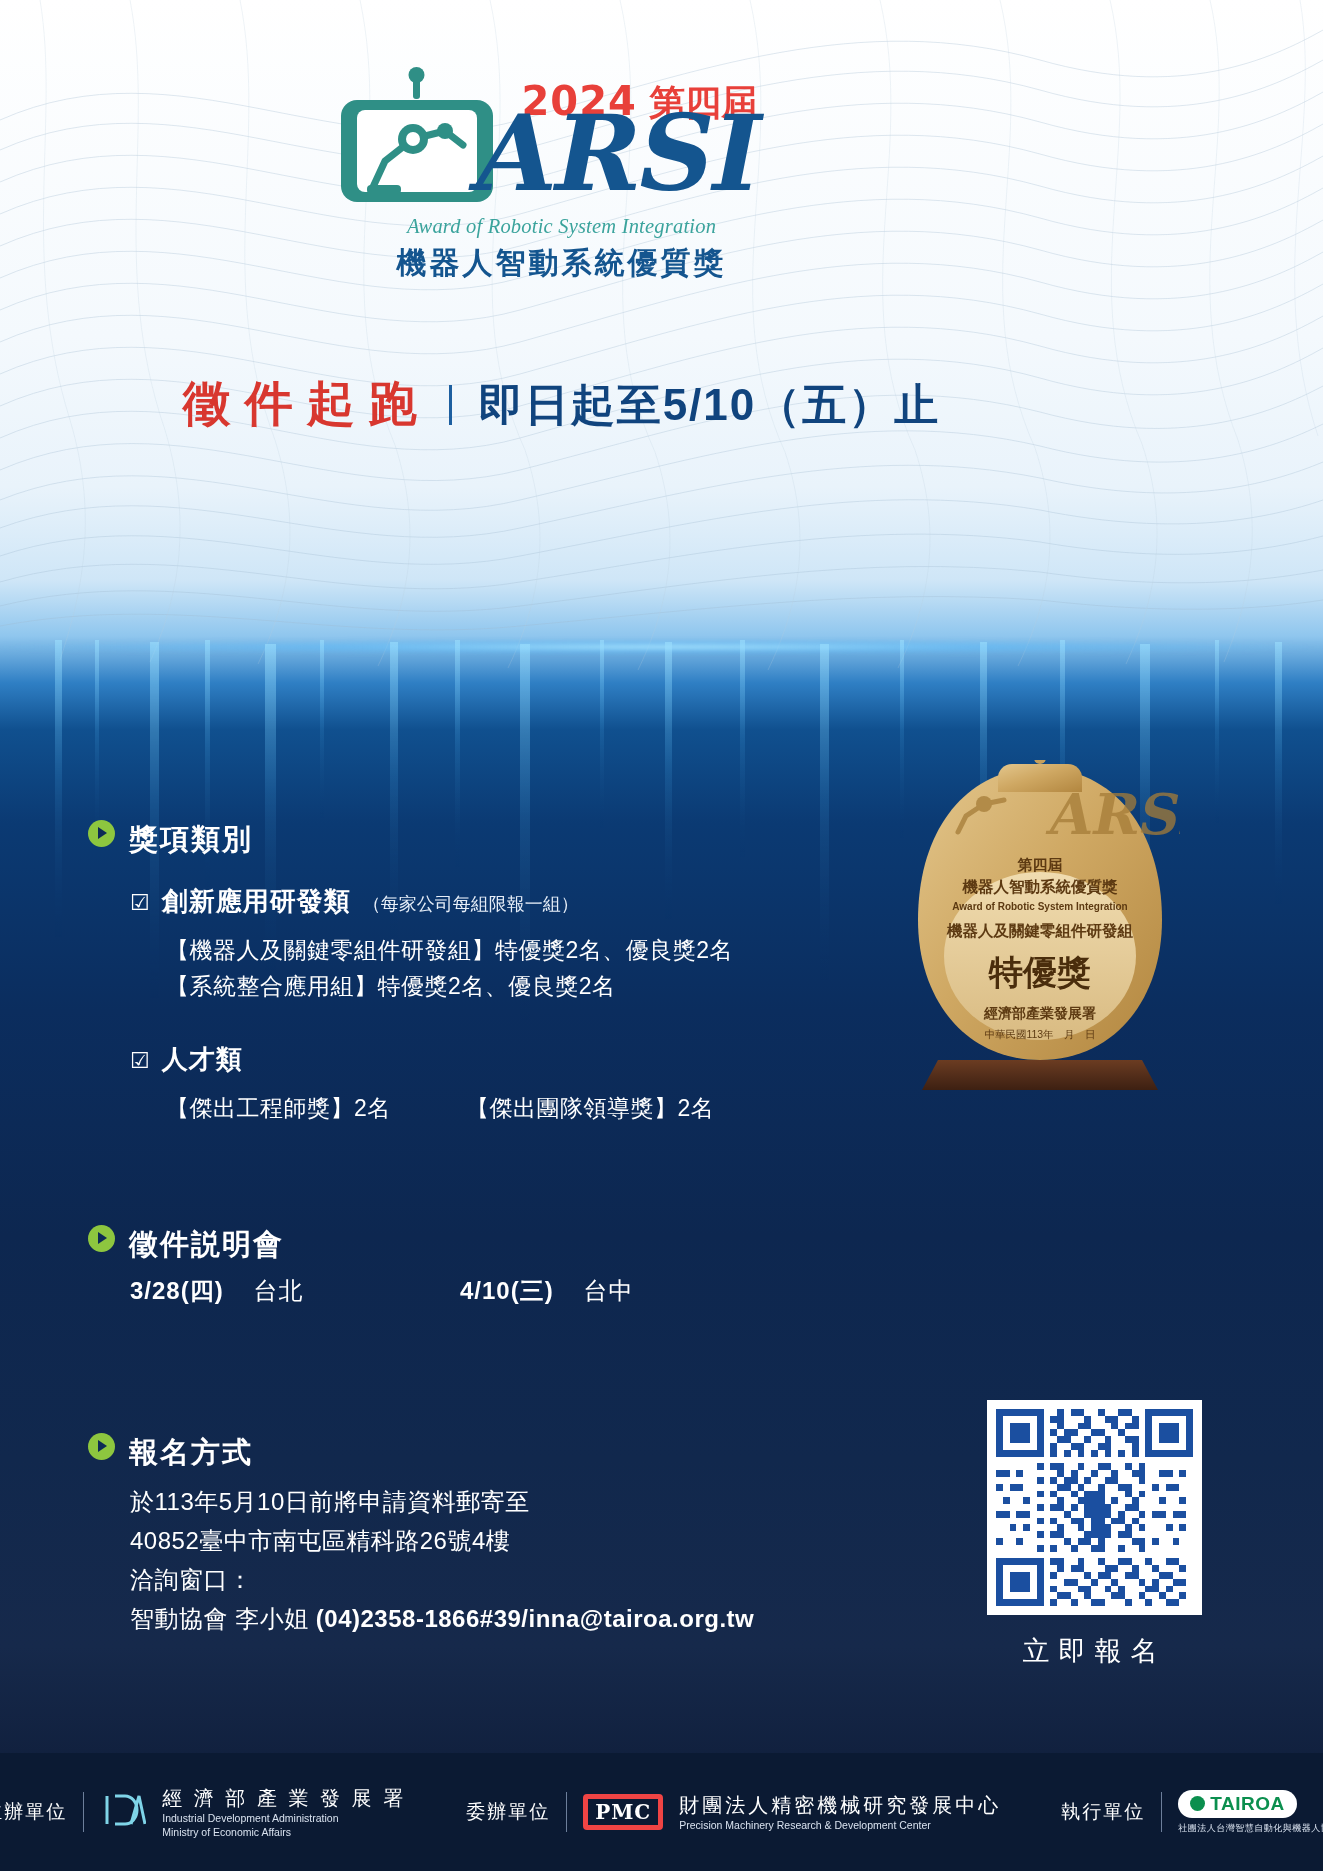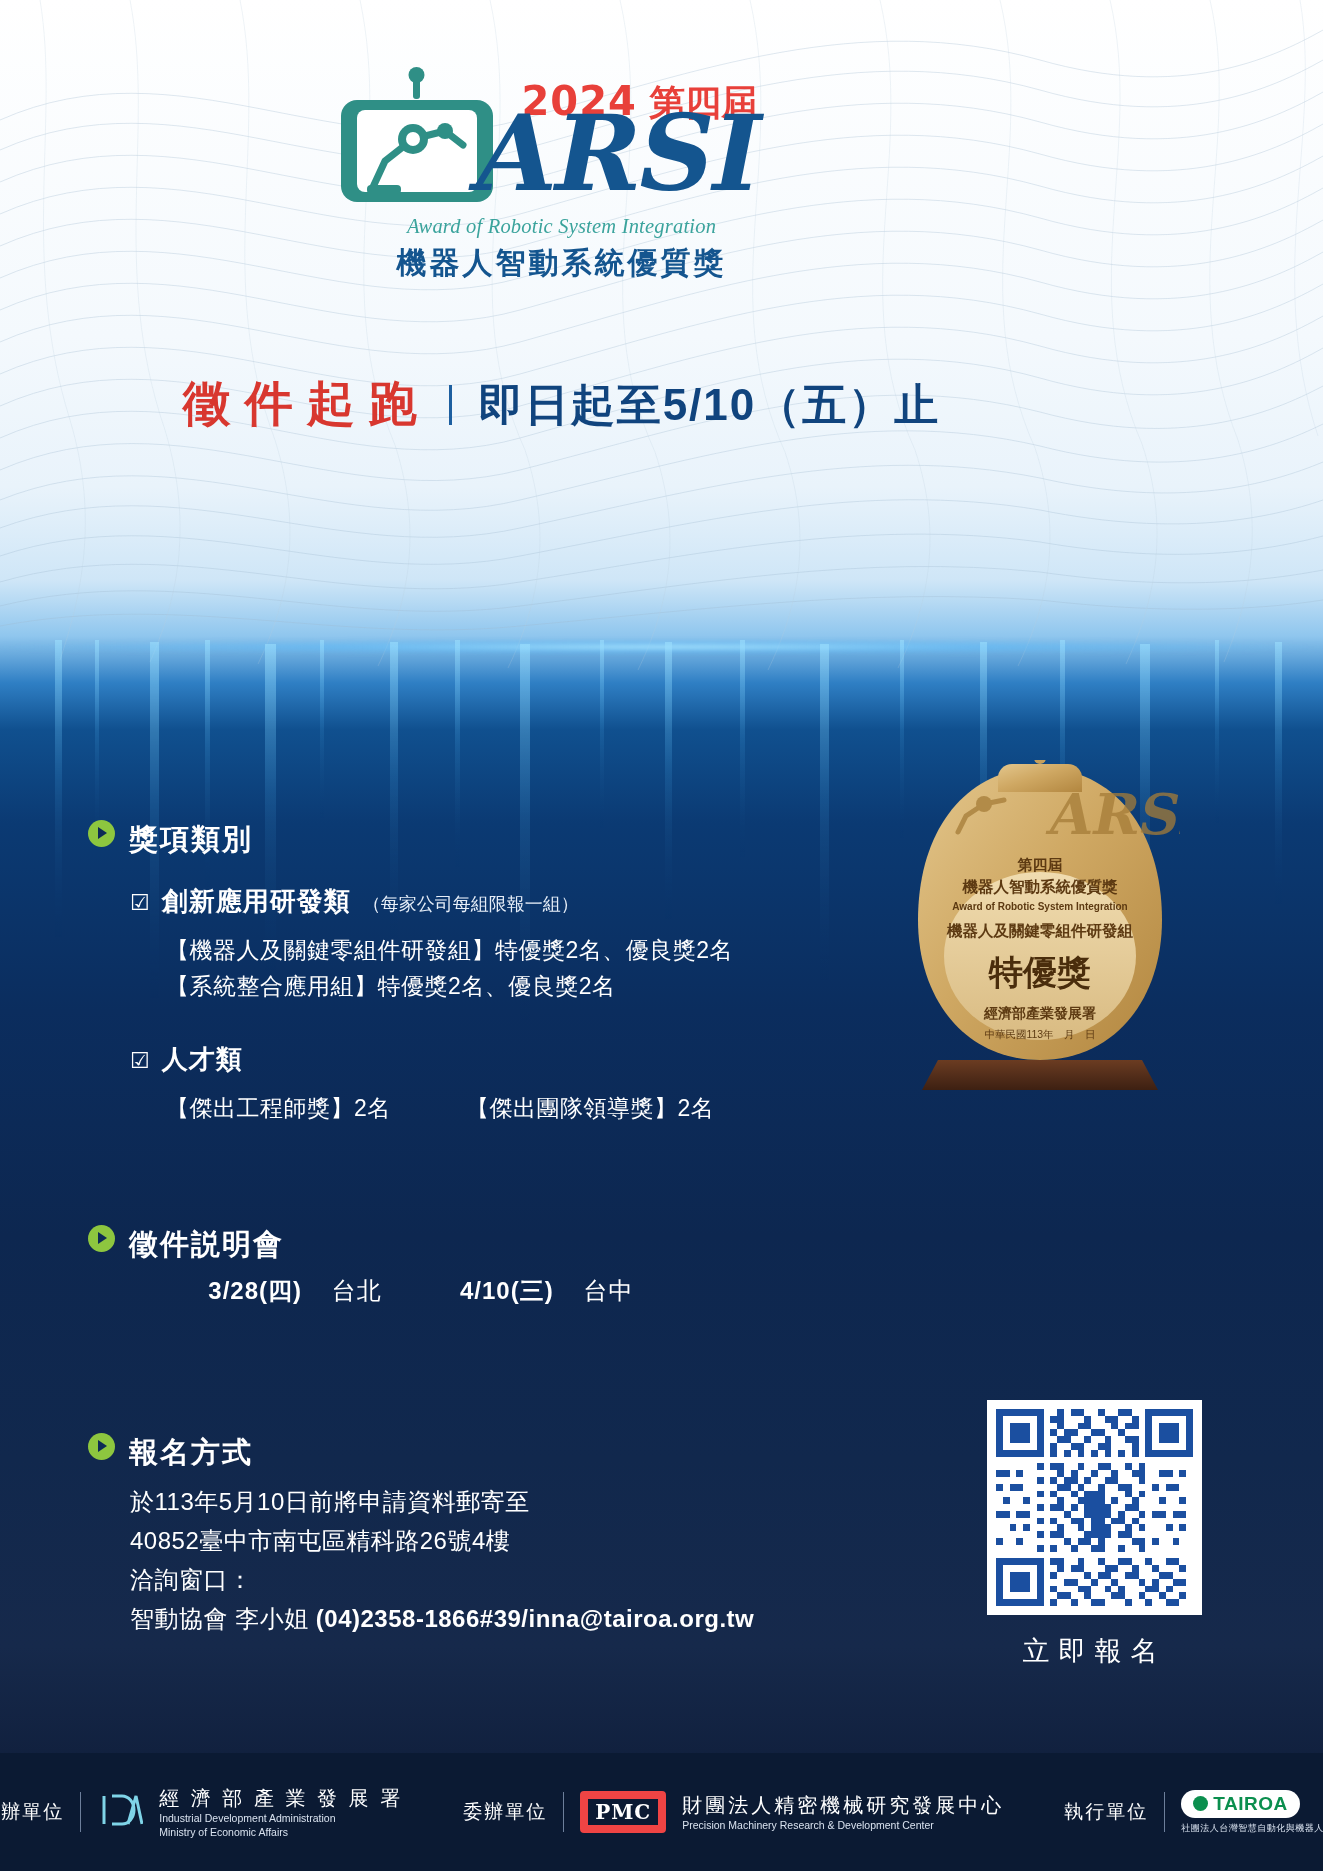--- a/index.html
+++ b/index.html
@@ -228,21 +228,21 @@
     color: #ffffff;
     letter-spacing: .5px;
   }
   .talk-rows {
     margin-left: 42px;
     margin-top: 10px;
     font-size: 24px;
     letter-spacing: 1px;
     display: flex;
   }
-  .talk-rows .t1 { width: 330px; text-align: center; }
+  .talk-rows .t1 { width: 330px; }
   .apply-body {
     margin-left: 42px;
     margin-top: 10px;
     font-size: 24px;
     line-height: 1.62;
     letter-spacing: .5px;
   }
   .apply-body b { font-weight: bold; }
 
   
@@ -313,21 +313,21 @@
     white-space: nowrap;
   }
   .f-org-en {
     font-size: 10.5px;
     line-height: 1.25;
     color: #d9e2ef;
     white-space: nowrap;
   }
   .pmc-badge {
     display: inline-block;
-    border: 8px solid #ef4444;
+    border: 5px solid #ef4444;
     border-radius: 4px;
     padding: 1px 7px;
     font-family: "DejaVu Serif", serif;
     font-weight: bold;
     font-size: 20px;
     letter-spacing: 1px;
   }
   .tairoa-badge {
     display: inline-flex;
     align-items: center;

